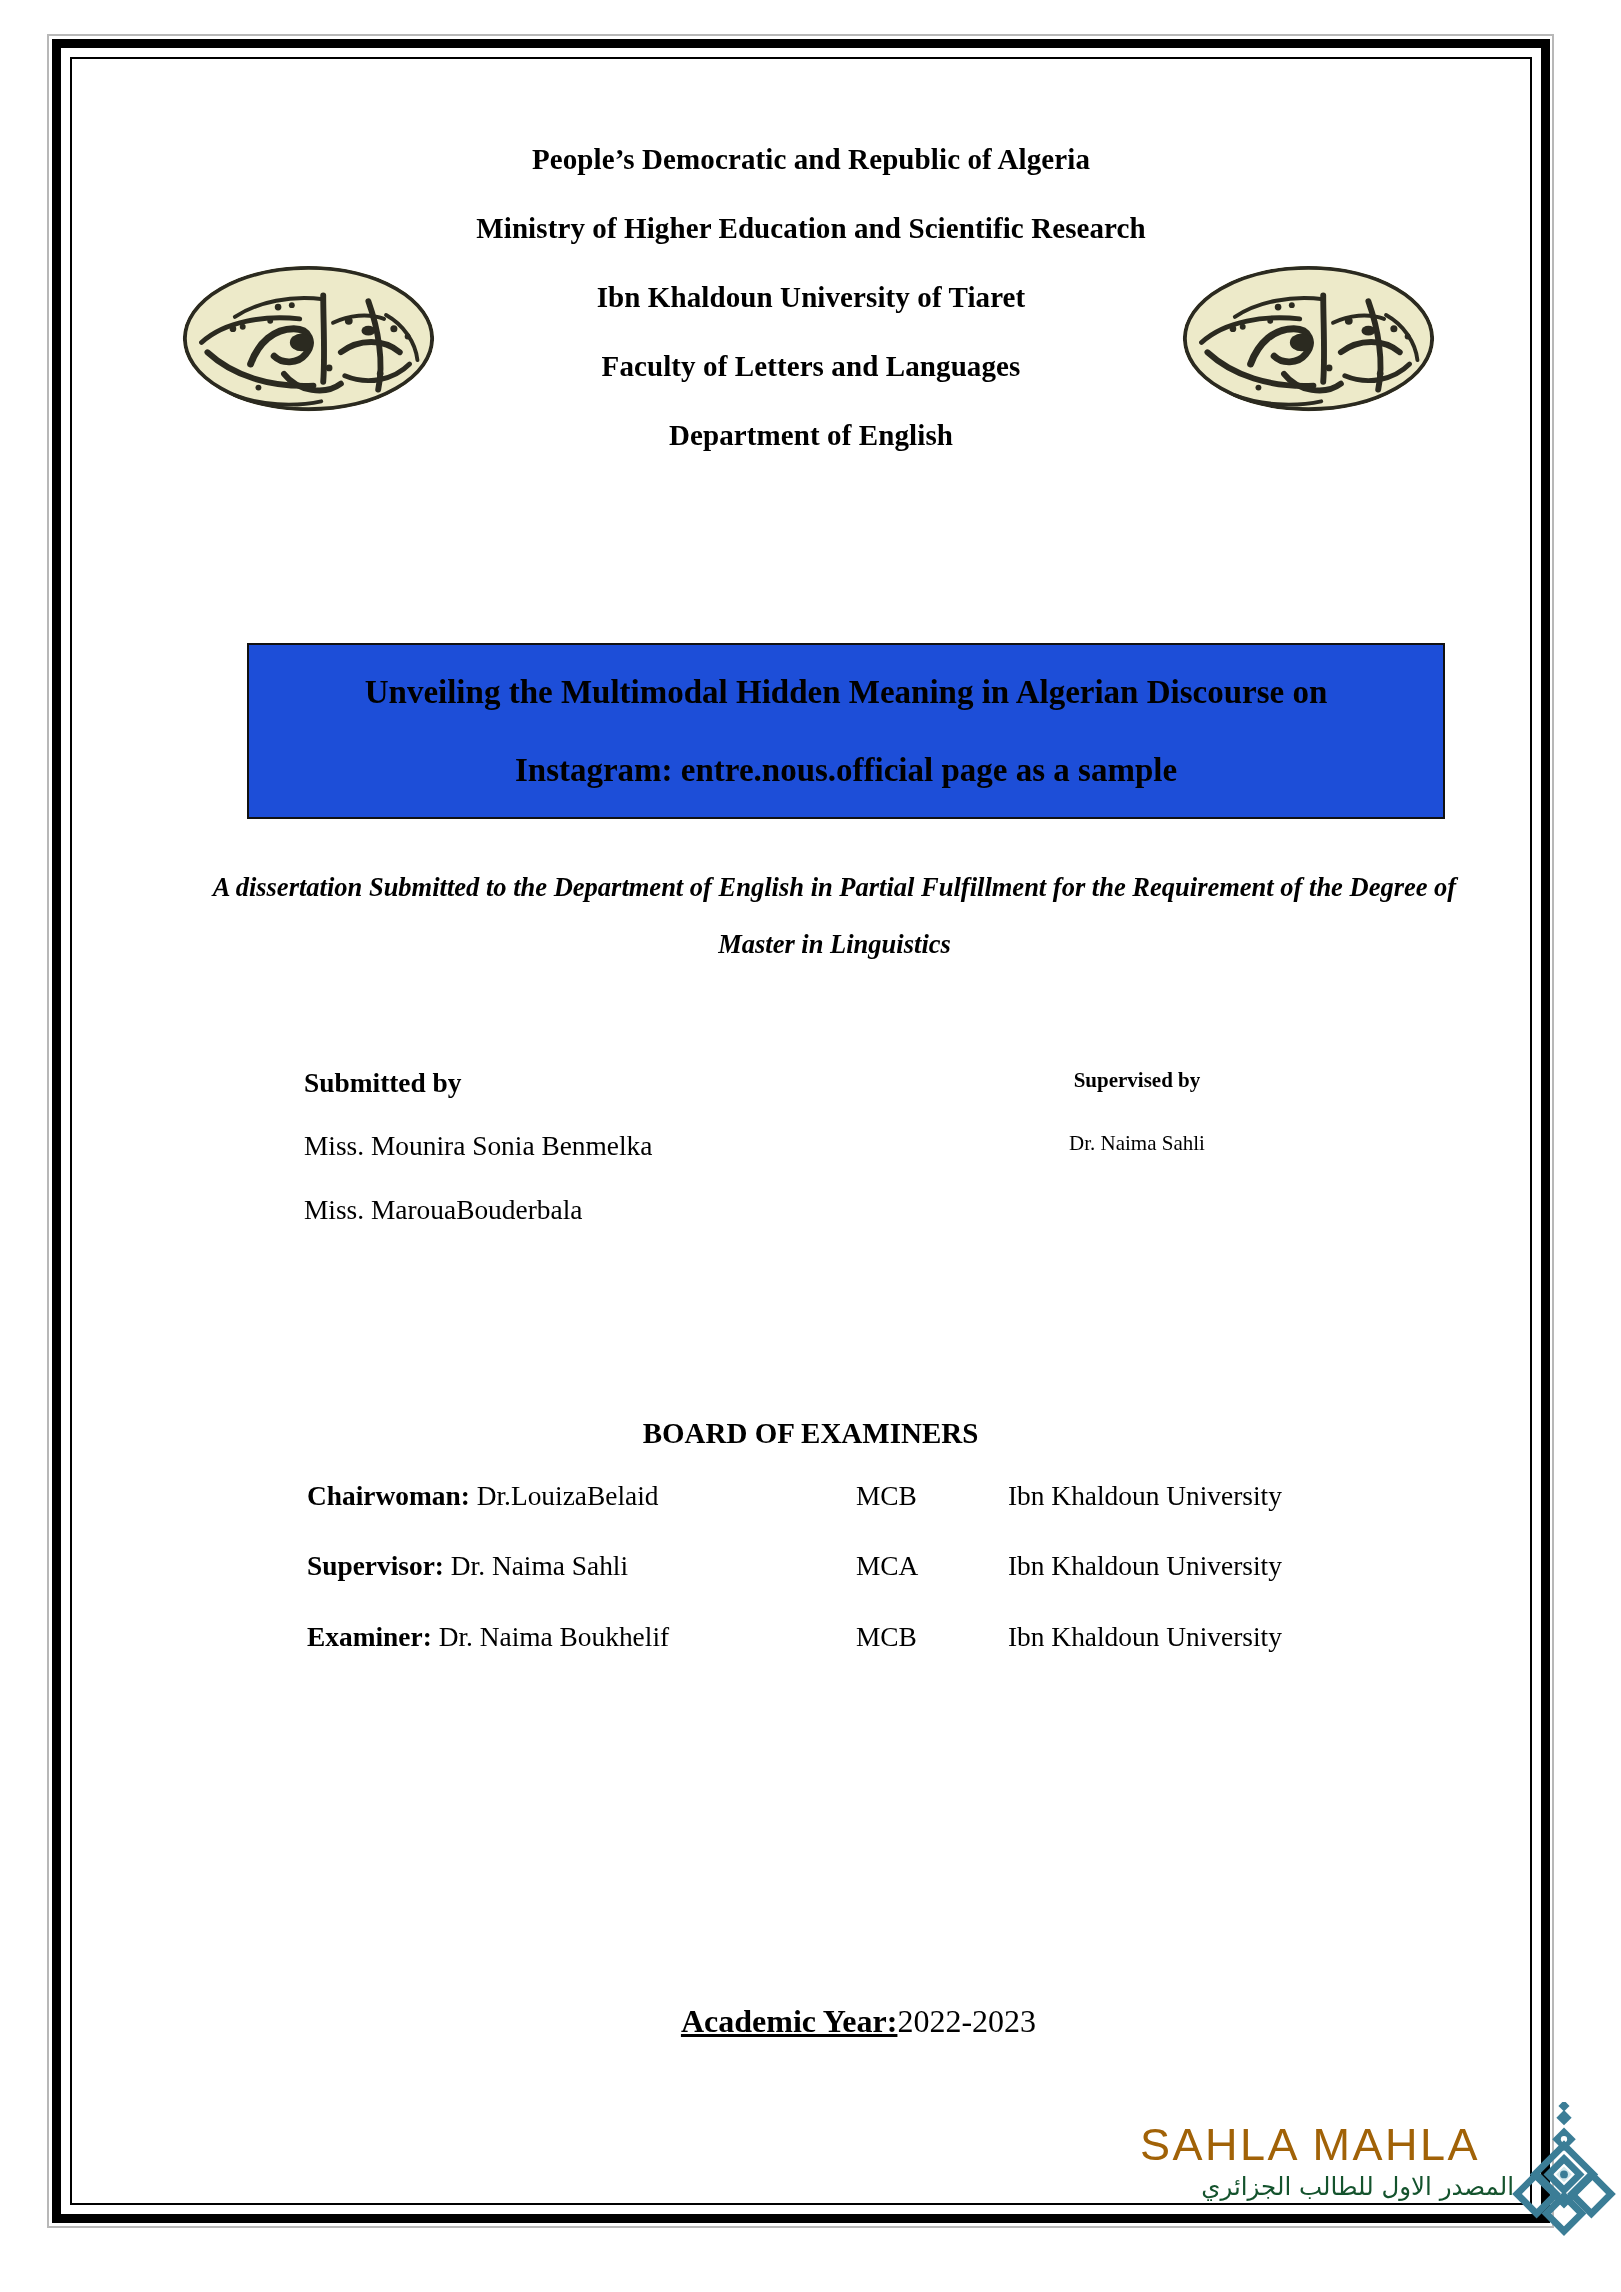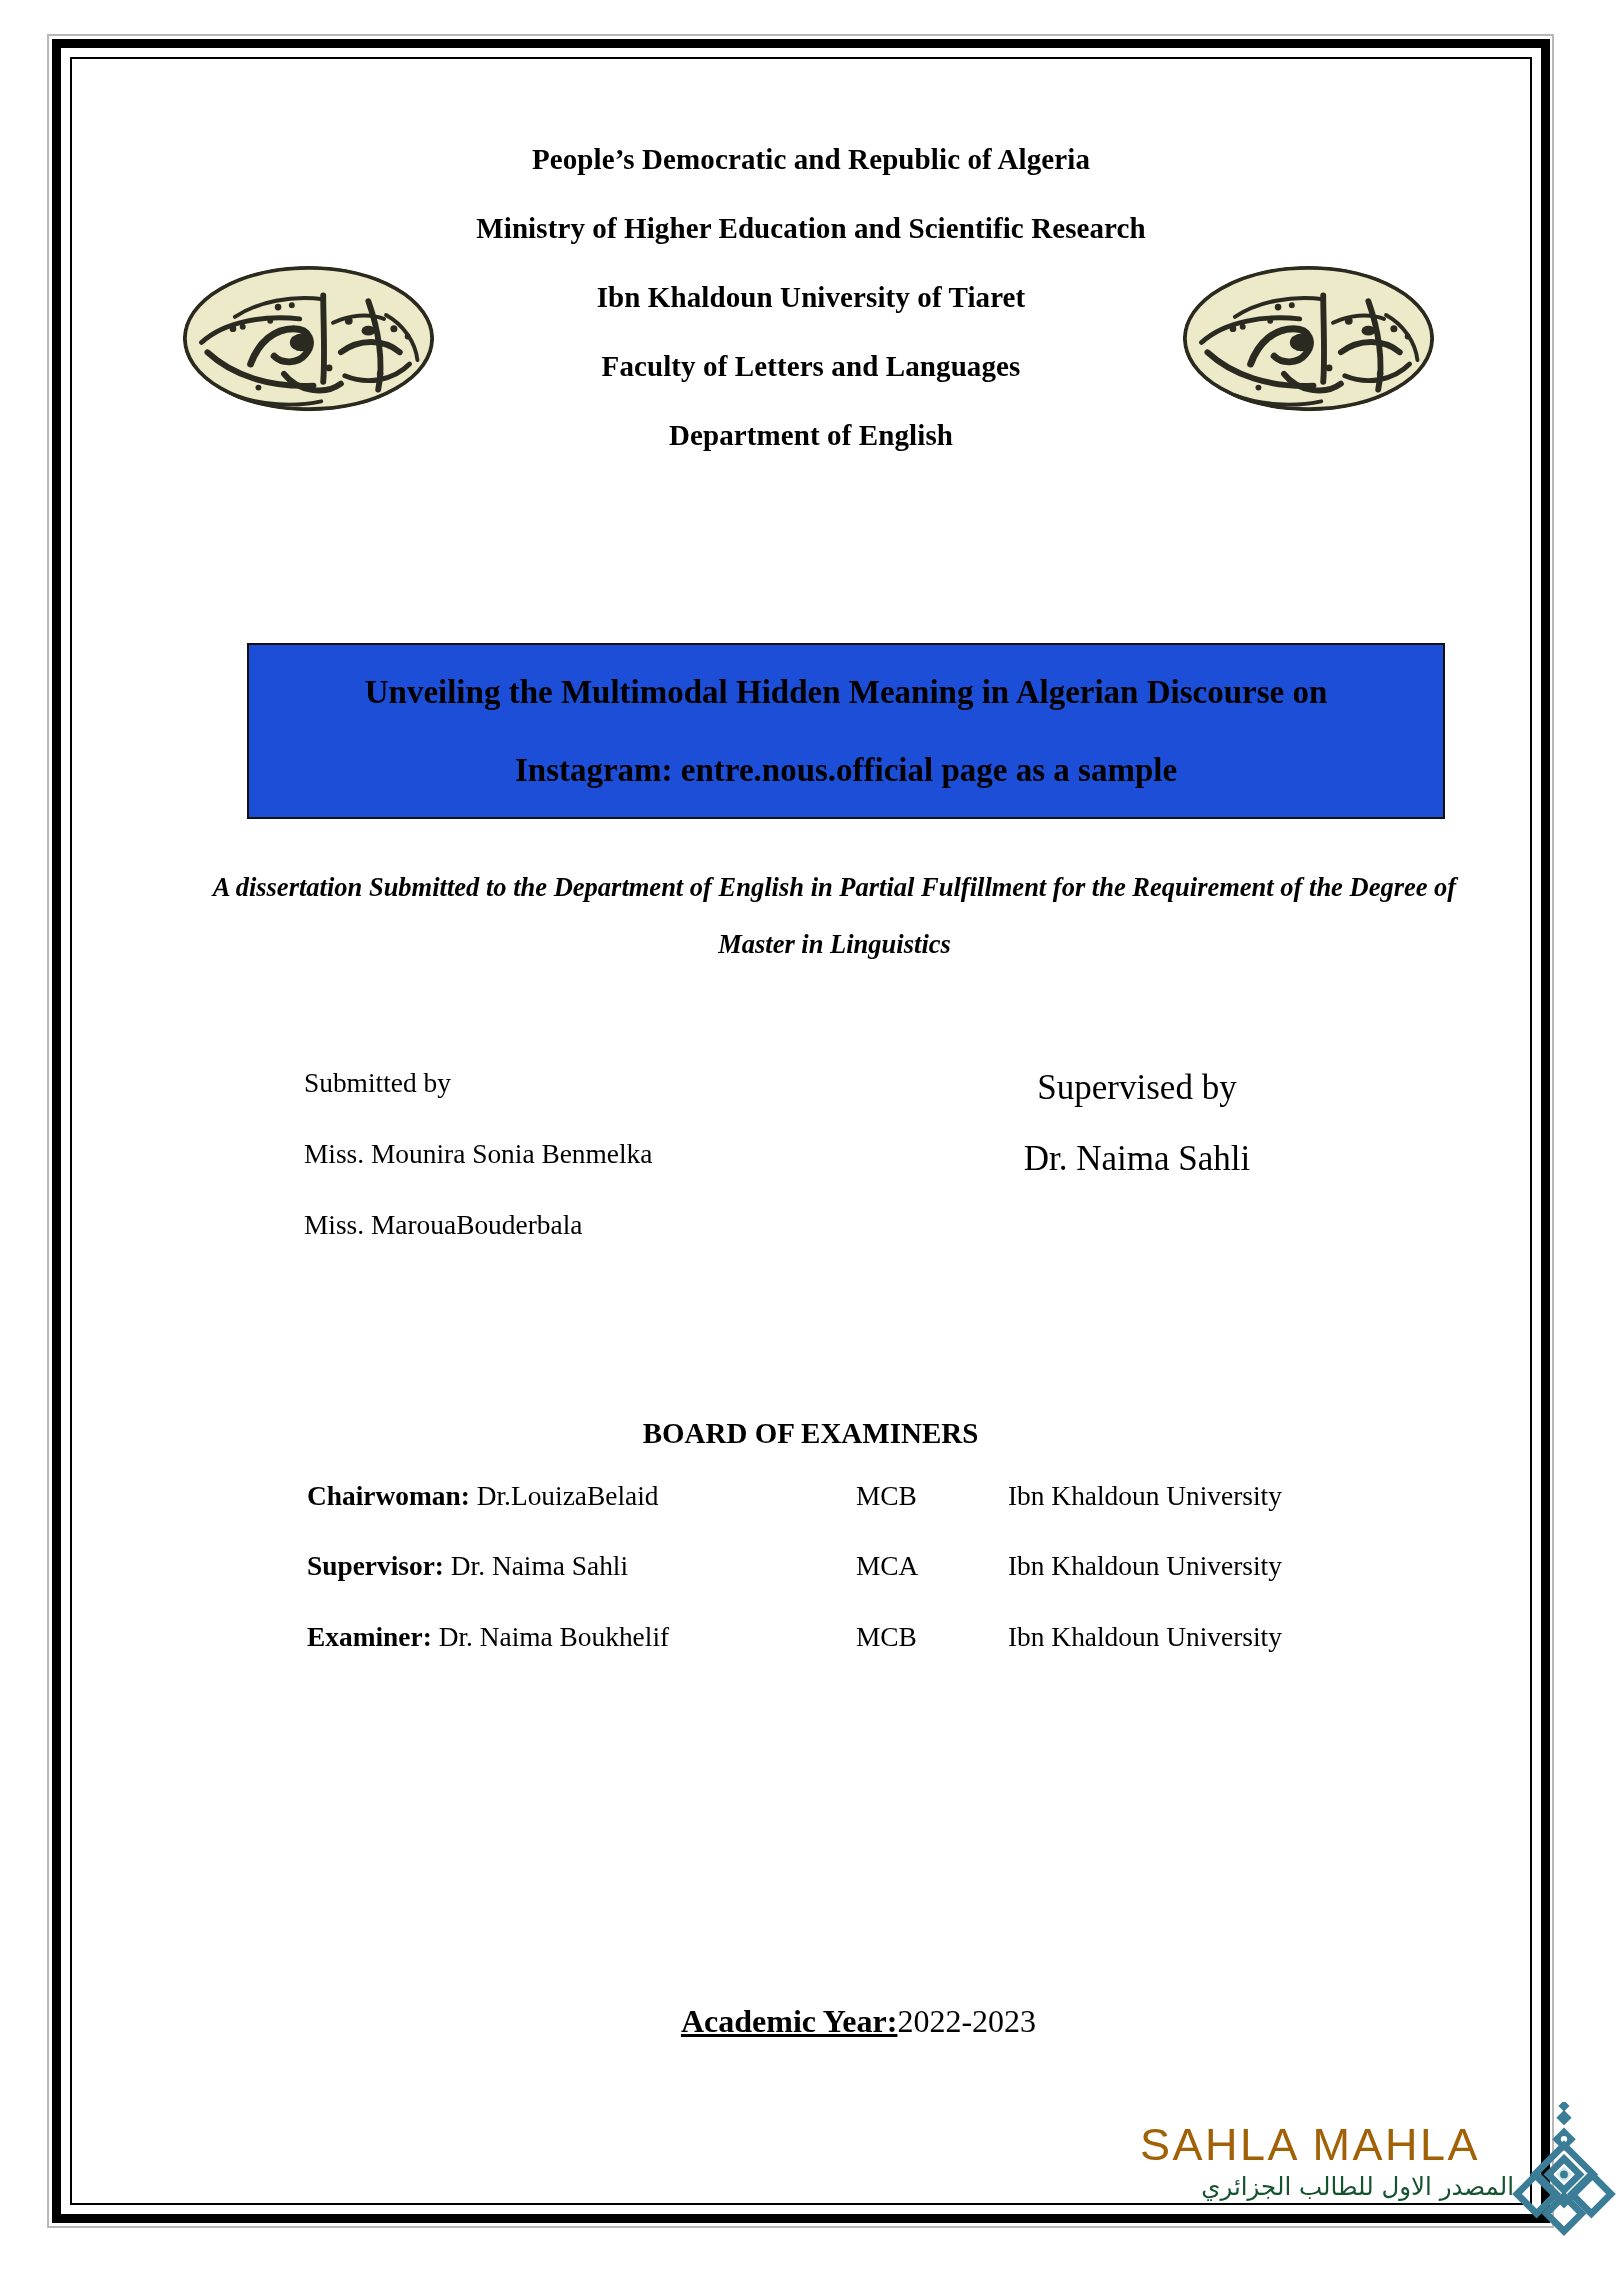--- a/index.html
+++ b/index.html
@@ -129,22 +129,22 @@
     width: 1039px;
   }
   .credits-row {
     display: flex;
     justify-content: space-between;
     align-items: flex-start;
     margin-bottom: 36px;
   }
   .credits-row:last-child { margin-bottom: 0; }
   .credits-left  { width: 549px; text-align: left; font-size: 27.4px; line-height: 1; }
-  .credits-right { width: 412px; text-align: center; font-size: 35px; line-height: 1; }
-  .credits-heading { font-weight: normal; }
+  .credits-right { width: 412px; text-align: center; font-size: 21px; line-height: 1; }
+  .credits-heading { font-weight: bold; }
 
   
   #board-title {
     position: absolute;
     left: 0;
     top: 1419px;
     width: 1621px;
     text-align: center;
     font-size: 29px;
     font-weight: bold;

